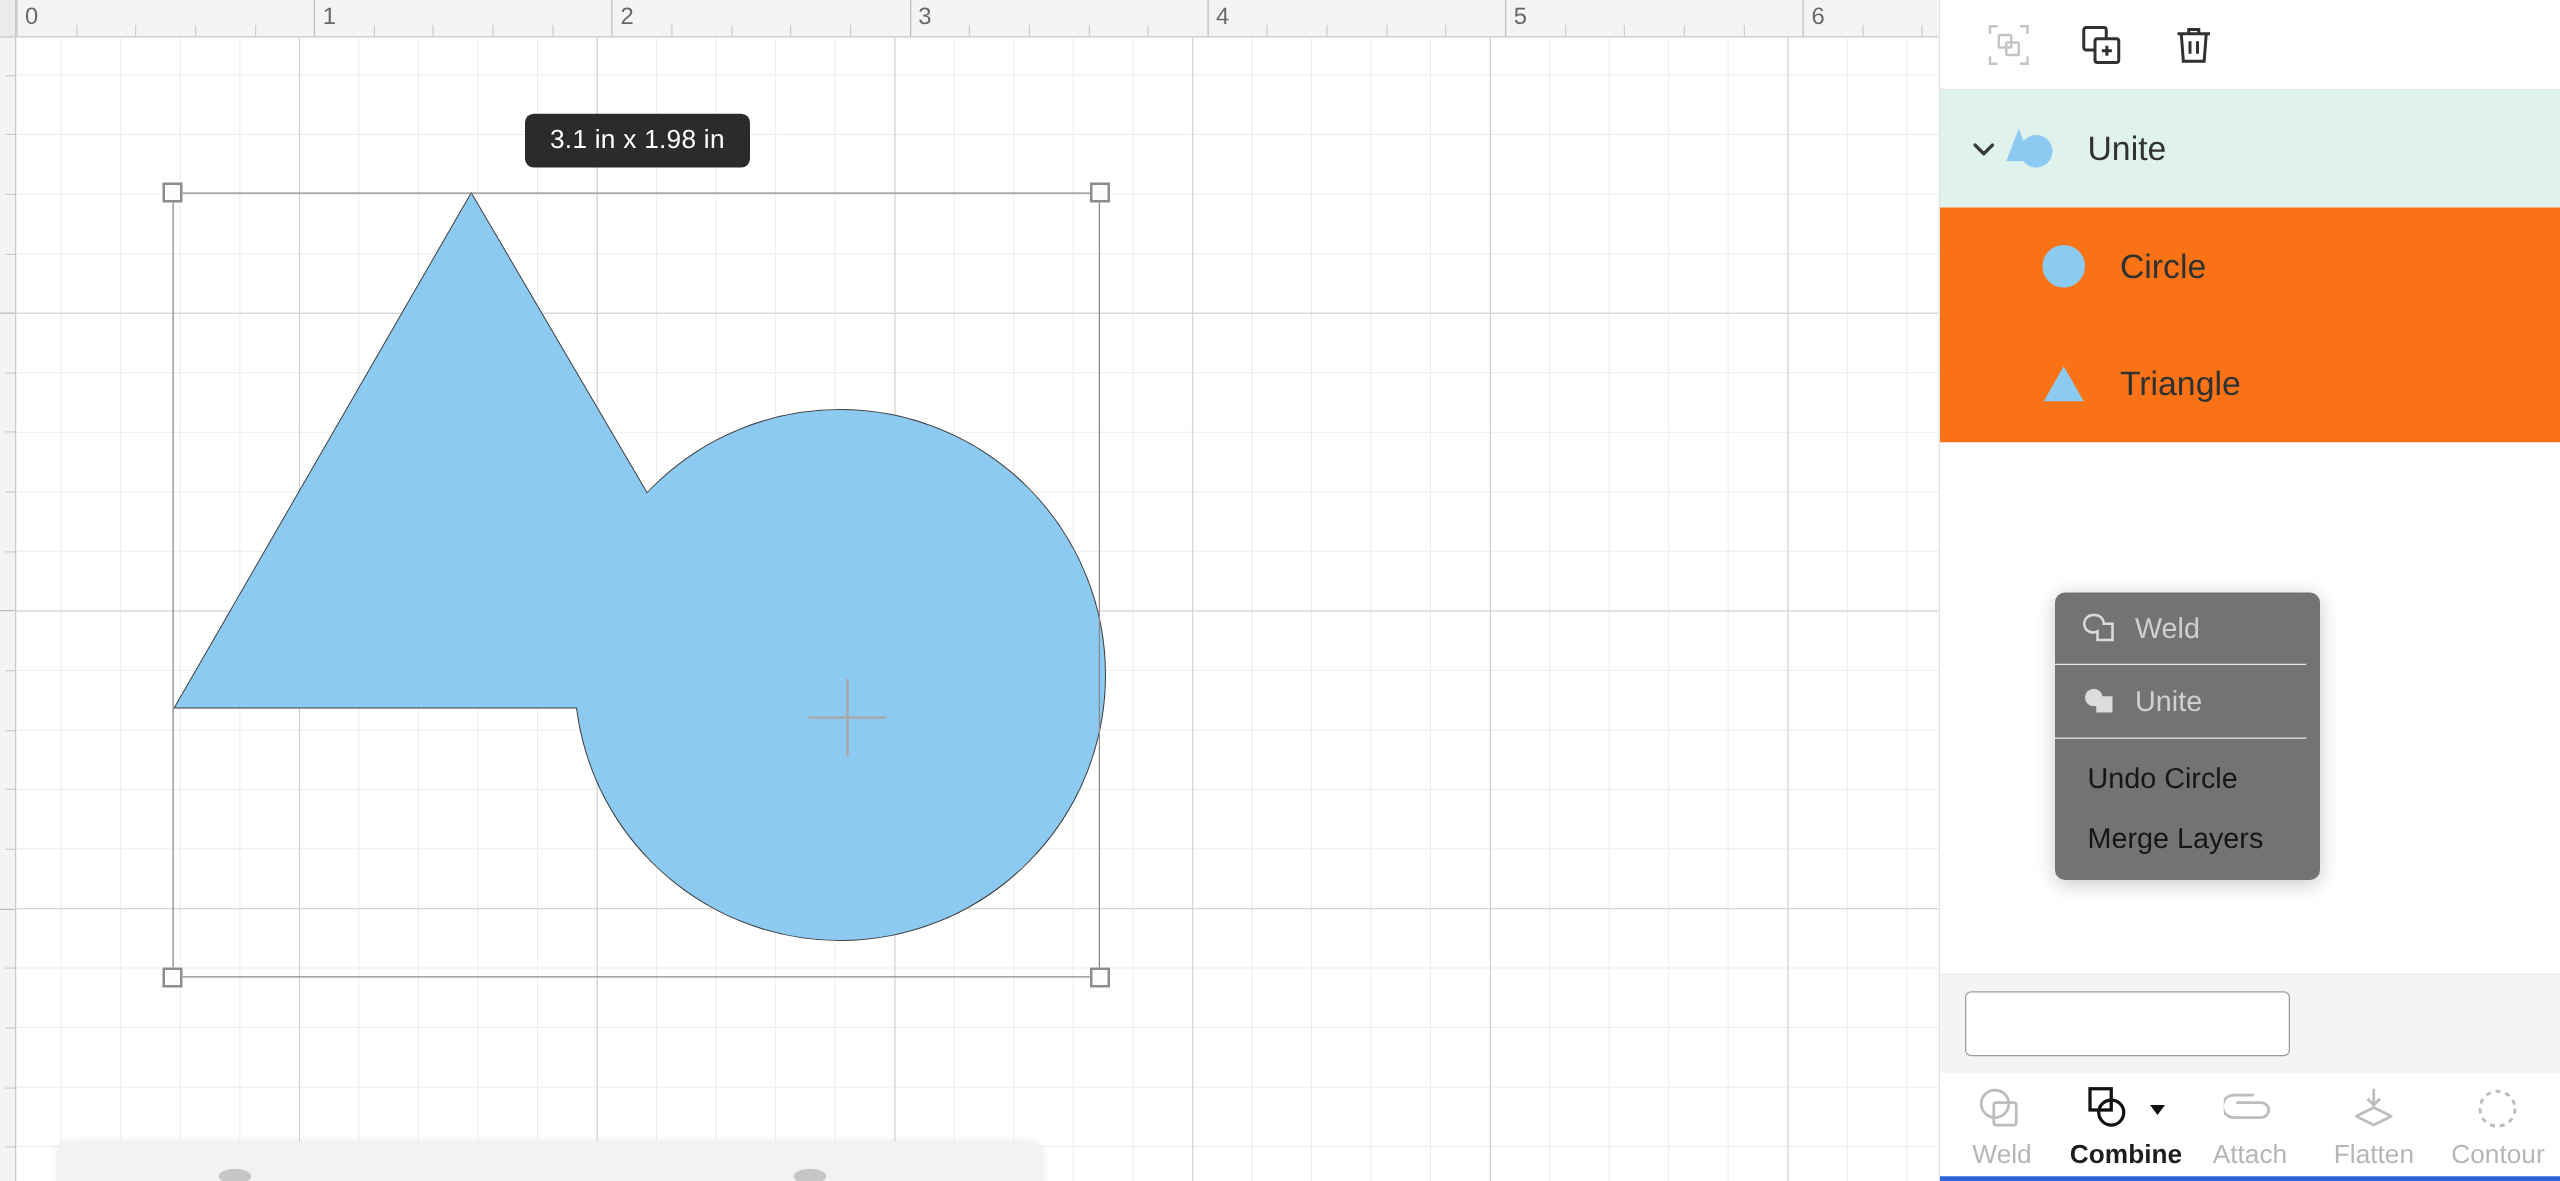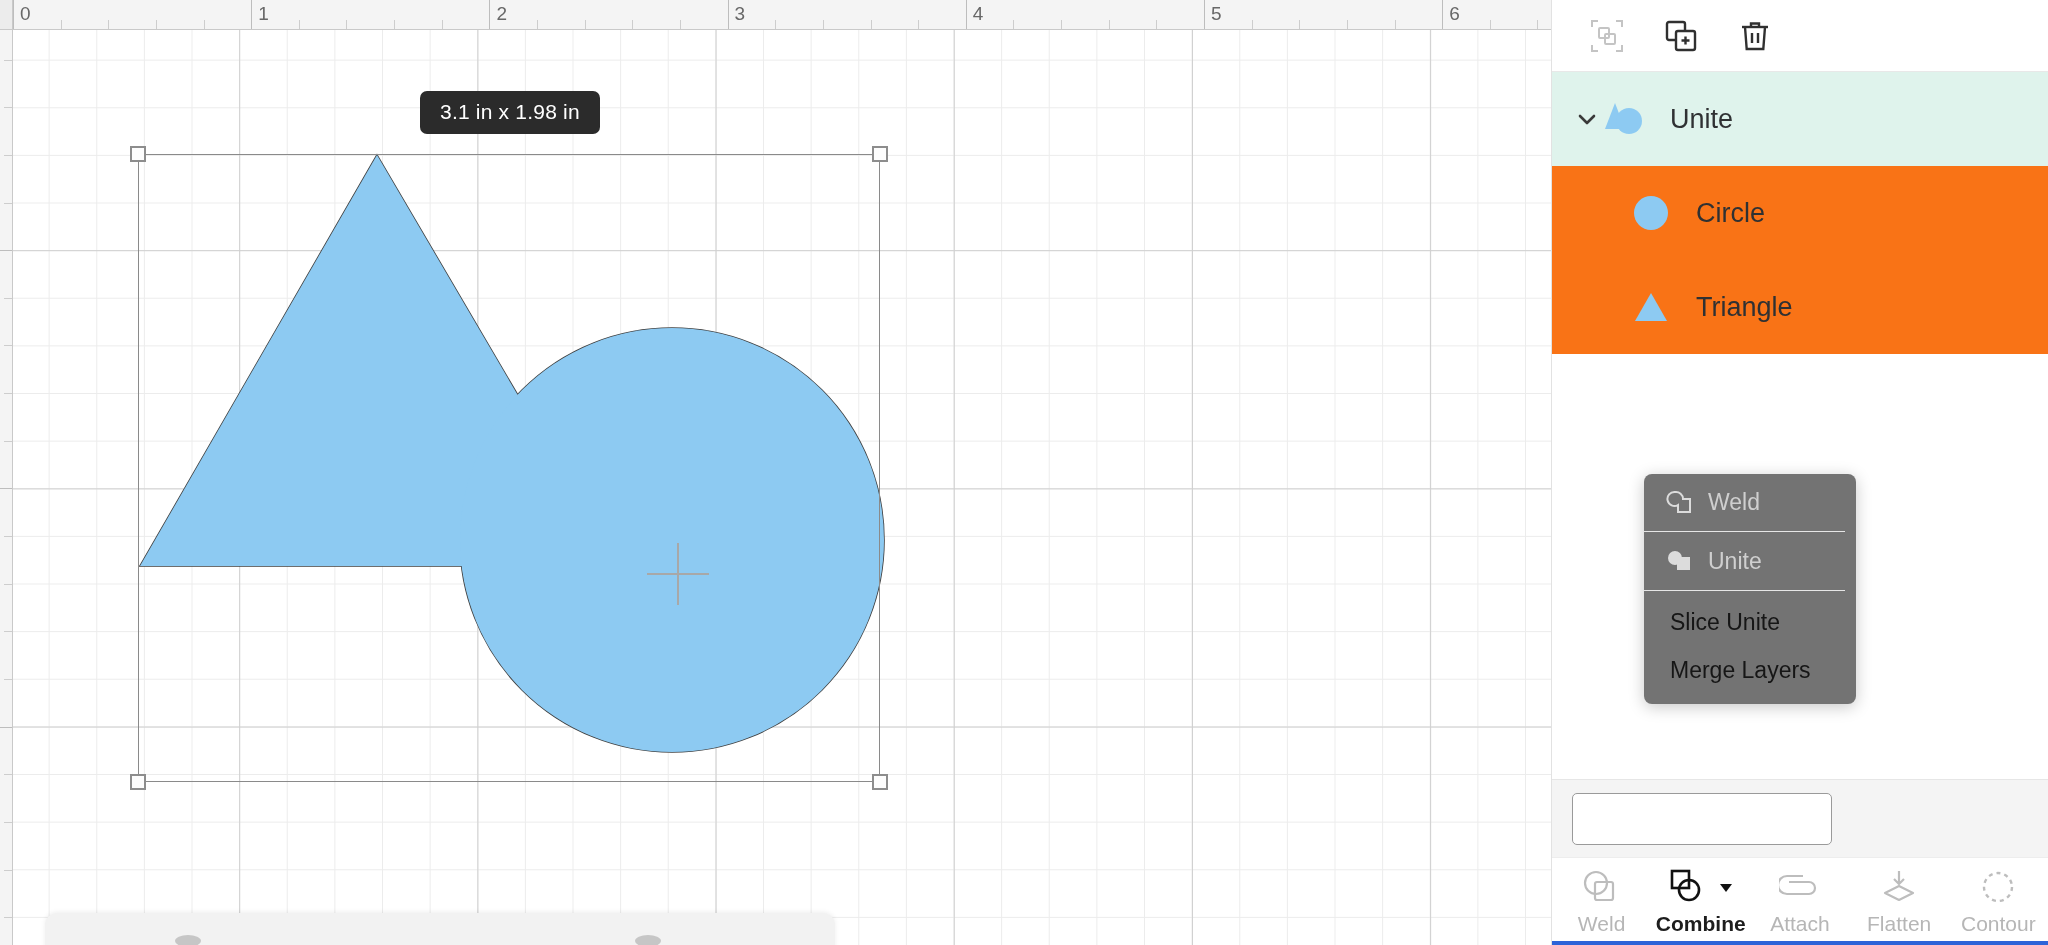--- a/index.html
+++ b/index.html
@@ -467,20 +467,20 @@
         <div class="cm-icon">
           <svg width="26" height="24" viewBox="0 0 26 24" fill="#dcdcdc">
             <circle cx="9" cy="9" r="7"></circle>
             <rect x="11" y="8" width="13" height="13"></rect>
           </svg>
         </div>
         <div>Unite</div>
       </div>
       <div class="cm-sep"></div>
       <div class="cm-item enabled">
-        <div>Slice Unite</div>
+        <div>Undo Circle</div>
       </div>
       <div class="cm-item enabled">
         <div>Merge Layers</div>
       </div>
     </div>
 
 </div>
 
 </body></html>

